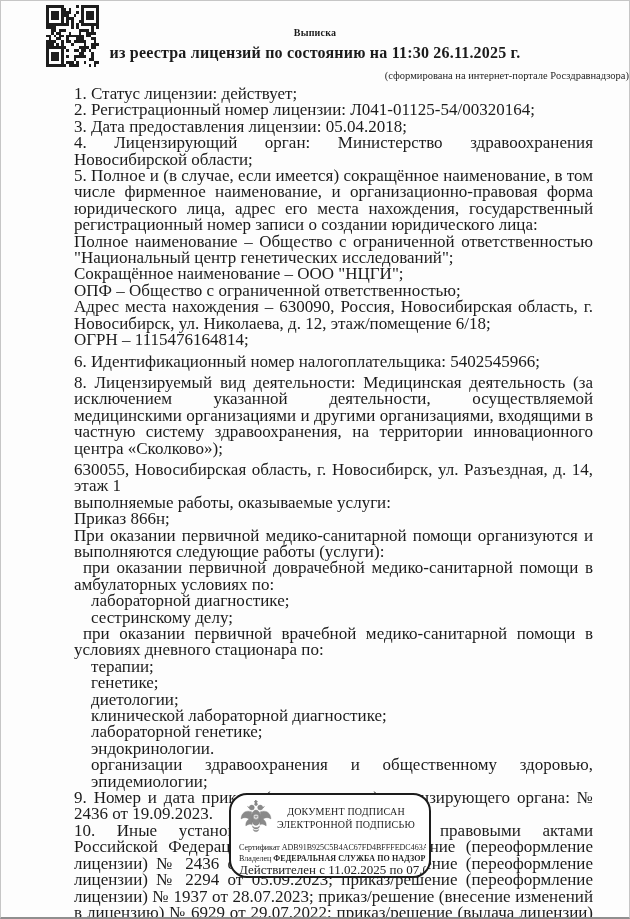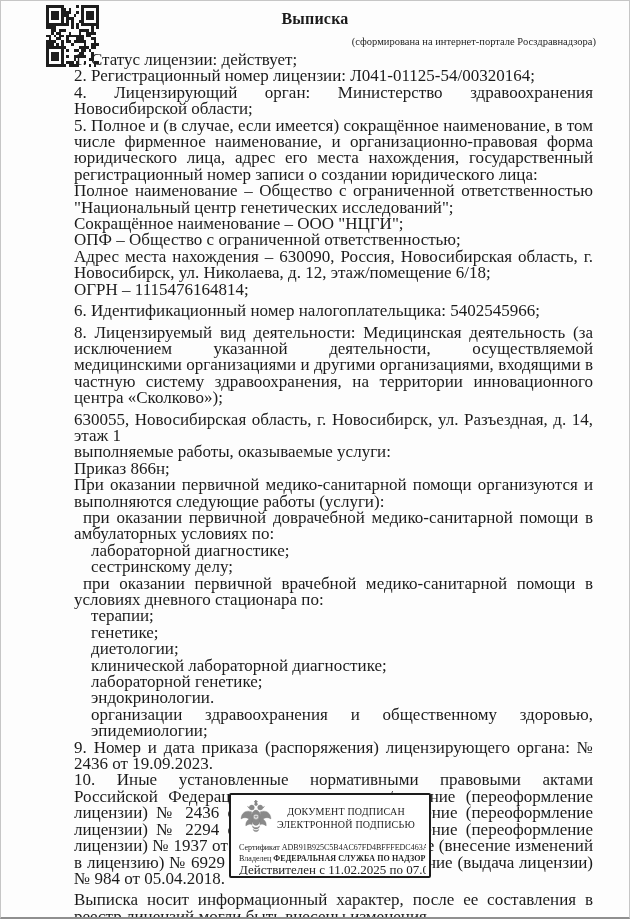--- a/index.html
+++ b/index.html
@@ -11,42 +11,42 @@
     border:1px solid #c6c6c6;
     border-bottom:2px solid #8f8f8f;
     box-sizing:border-box;
     overflow:hidden;
     font-family:"Liberation Serif","DejaVu Serif",serif;
     color:#1b1b1b;
   }
   .qr{position:absolute;left:45px;top:4px;width:53px;height:62px;}
   .qr svg{width:100%;height:100%;}
   .doc-title{
-    text-align:center;font-weight:bold;font-size:16px;line-height:20px;
-    margin-top:8px;letter-spacing:.2px;
+    text-align:center;font-weight:bold;font-size:10px;line-height:20px;
+    margin-top:22px;letter-spacing:.2px;
   }
   .doc-subtitle{
     text-align:center;font-weight:bold;font-size:16px;line-height:20px;letter-spacing:.2px;
   }
   .source-note{
     text-align:right;font-size:10.5px;line-height:13px;
-    padding-right:33px;margin-top:6px;color:#242424;
+    margin-top:6px;color:#242424;
   }
   .body-text{
     padding:4px 36px 0 55px;
     font-size:17px;
     margin-left:18px;
   }
   .line{text-align:justify;line-height:16.4px;}
   .line.gap{margin-top:5px;font-family:Liberation Serif, serif;}
   .line.indent-1{text-indent:9px;}
   .line.indent-2{padding-left:17px;}
   .stamp{
     position:absolute;left:228px;top:792px;width:202px;height:85px;
-    border:2px solid #1c1c1c;border-radius:2px;background:#fff;
+    border:2px solid #1c1c1c;border-radius:18px;background:#fff;
     box-sizing:border-box;overflow:hidden;
   }
   .stamp-head{display:flex;align-items:center;padding:5px 6px 1px 8px;}
   .stamp-emblem{width:34px;height:37px;flex:0 0 auto;}
   .stamp-title{
     flex:1;text-align:center;font-size:10px;line-height:12.5px;
     color:#222;letter-spacing:.2px;padding-right:4px;
   }
   .stamp-details{
     padding:4px 3px 0 8px;font-size:8px;line-height:11px;color:#222;
@@ -292,25 +292,27 @@
           <rect x="9" y="20" width="1" height="1"></rect>
           <rect x="10" y="20" width="1" height="1"></rect>
           <rect x="11" y="20" width="1" height="1"></rect>
           <rect x="12" y="20" width="1" height="1"></rect>
           <rect x="17" y="20" width="1" height="1"></rect>
           <rect x="19" y="20" width="1" height="1"></rect>
         </g>
       </svg></div>
 
   <div class="doc-title">Выписка</div>
+  <div class="doc-subtitle">из реестра лицензий по состоянию на 11:30 26.11.2025 г.</div>
   <div class="source-note">(сформирована на интернет-портале Росздравнадзора)</div>
 
   <div class="body-text">
       <div class="line indent-0">1. Статус лицензии: действует;</div>
       <div class="line indent-0">2. Регистрационный номер лицензии: Л041-01125-54/00320164;</div>
+      <div class="line indent-0">3. Дата предоставления лицензии: 05.04.2018;</div>
       <div class="line indent-0">4. Лицензирующий орган: Министерство здравоохранения Новосибирской области;</div>
       <div class="line indent-0">5. Полное и (в случае, если имеется) сокращённое наименование, в том числе фирменное наименование, и организационно-правовая форма юридического лица, адрес его места нахождения, государственный регистрационный номер записи о создании юридического лица:</div>
       <div class="line indent-0">Полное наименование – Общество с ограниченной ответственностью "Национальный центр генетических исследований";</div>
       <div class="line indent-0">Сокращённое наименование – ООО "НЦГИ";</div>
       <div class="line indent-0">ОПФ – Общество с ограниченной ответственностью;</div>
       <div class="line indent-0">Адрес места нахождения – 630090, Россия, Новосибирская область, г. Новосибирск, ул. Николаева, д. 12, этаж/помещение 6/18;</div>
       <div class="line indent-0">ОГРН – 1115476164814;</div>
       <div class="line indent-0 gap">6. Идентификационный номер налогоплательщика: 5402545966;</div>
       <div class="line indent-0 gap">8. Лицензируемый вид деятельности: Медицинская деятельность (за исключением указанной деятельности, осуществляемой медицинскими организациями и другими организациями, входящими в частную систему здравоохранения, на территории инновационного центра «Сколково»);</div>
       <div class="line indent-0 gap">630055, Новосибирская область, г. Новосибирск, ул. Разъездная, д. 14, этаж 1</div>

